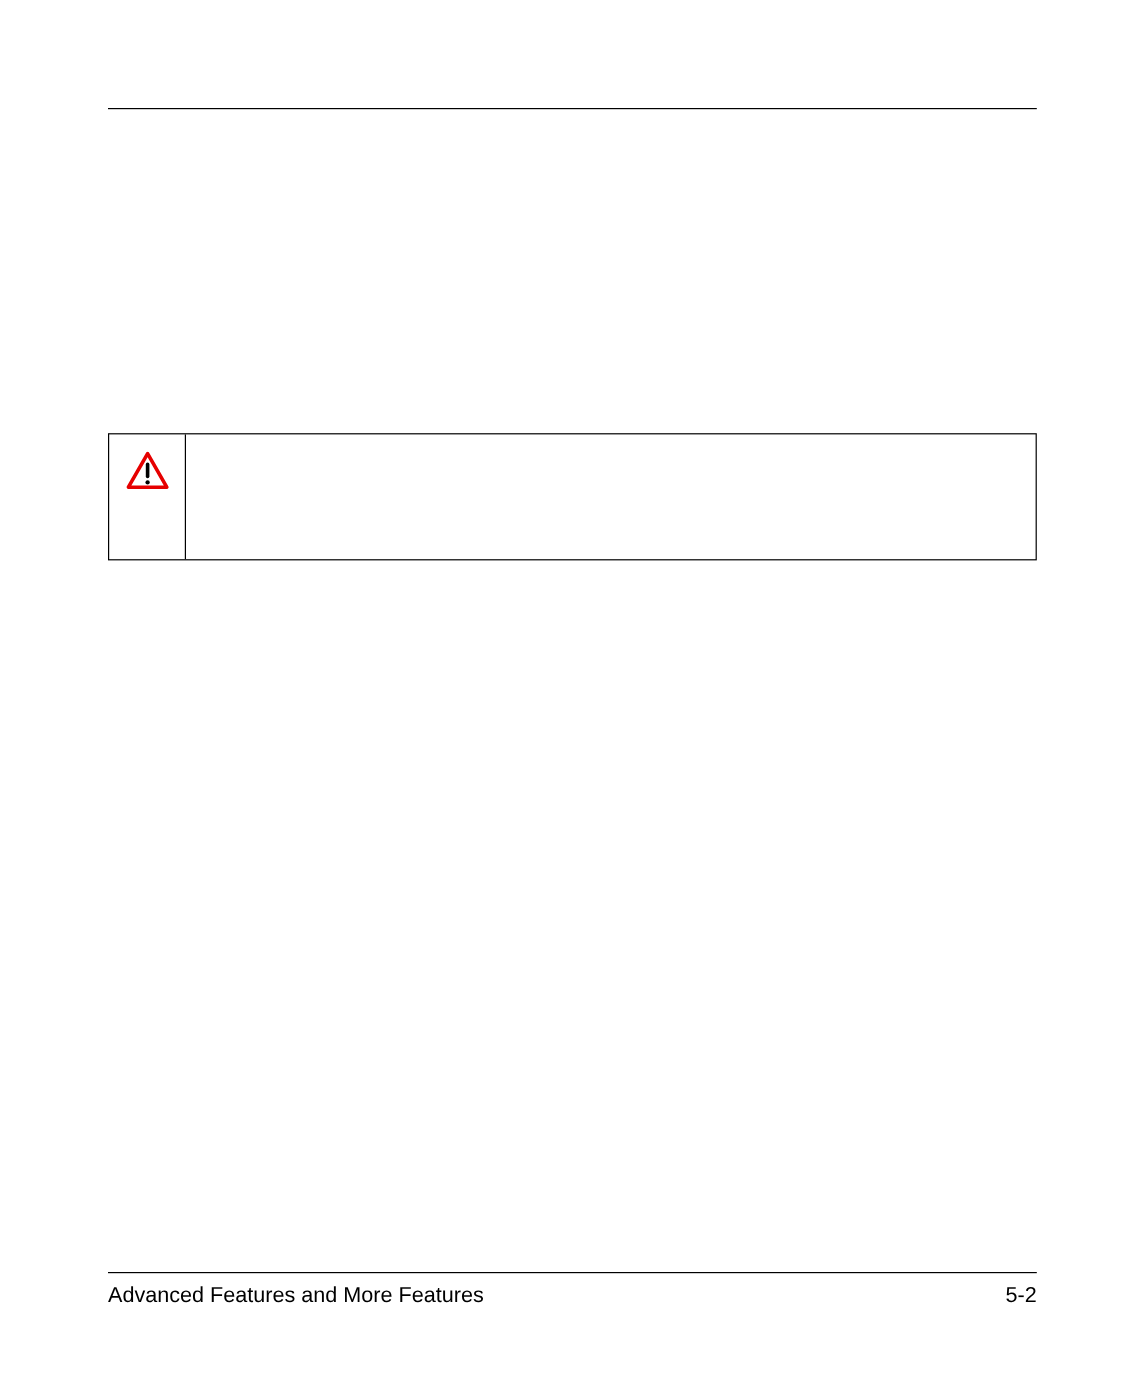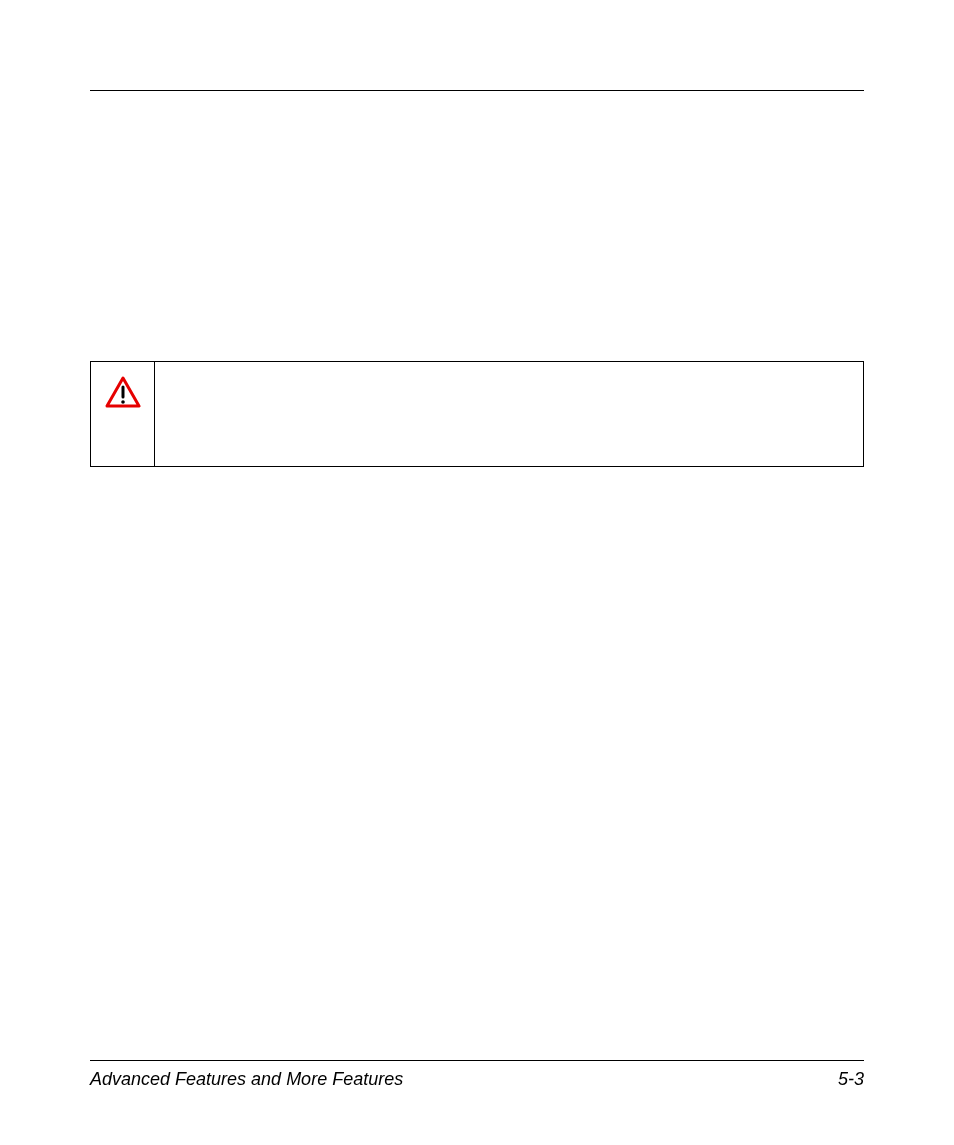--- a/index.html
+++ b/index.html
@@ -10,21 +10,20 @@
     height: 1145px;
     font-family: Arial, Helvetica, sans-serif;
     color: #000;
   }
   .page {
     box-sizing: border-box;
     width: 954px;
     height: 1145px;
     padding: 90px 90px 50px 90px;
     position: relative;
-    font-style: italic;
   }
   .top-rule {
     border-top: 1.5px solid #000;
     height: 0;
     width: 100%;
   }
   .callout {
     margin-top: 270px;
     border: 1.5px solid #000;
     display: flex;
@@ -78,17 +77,17 @@
         </svg>
       </span>
     </div>
     <div class="callout-body"></div>
   </div>
 
   <div class="footer">
     <div class="bottom-rule"></div>
     <div class="footer-row">
       <span>Advanced Features and More Features</span>
-      <span>5-3</span>
+      <span>5-2</span>
     </div>
   </div>
 
 </div>
 
 </body></html>

